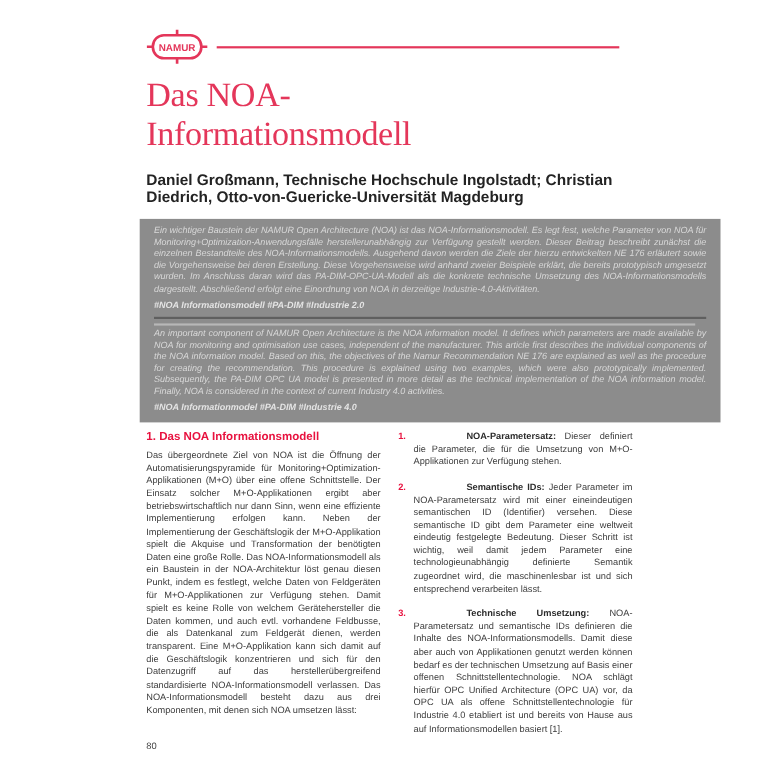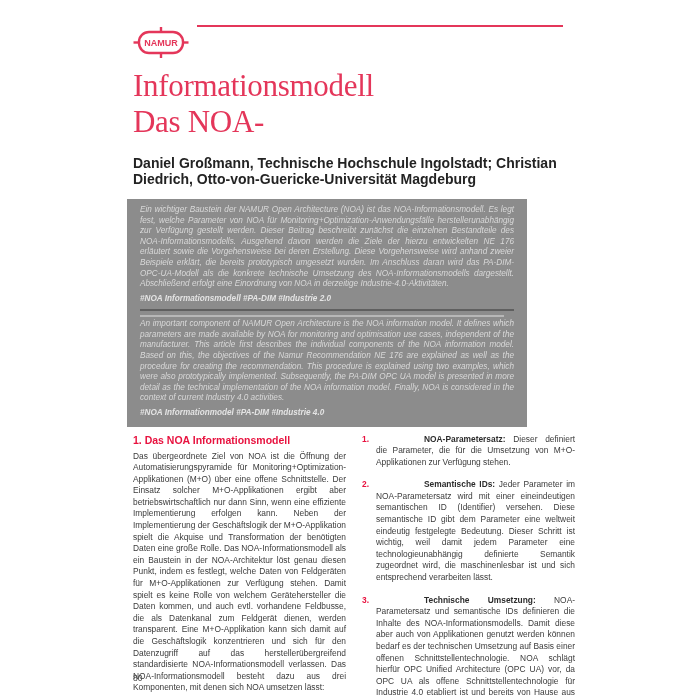--- a/index.html
+++ b/index.html
@@ -21,21 +21,21 @@
     font-family:"Liberation Sans",sans-serif;
     color:var(--text-dark);
     overflow:hidden;
   }
   .content{
     position:absolute;
     left:133px;top:25px;
     width:442px;
   }
   
-  .masthead{display:flex;height:36px;}
+  .masthead{display:flex;align-items:center;height:36px;}
   .logo{flex:none;width:56px;height:36px;}
   .mast-rule{flex:1;height:2px;background:var(--brand-red);margin-left:8px;margin-right:12px;}
   .kicker{margin-top:9px;font-size:8.5px;font-weight:bold;color:#1b1b1b;letter-spacing:.1px;}
   
   .title{
     margin-top:7px;
     font-family:"Liberation Serif",serif;
     font-size:31px;line-height:36px;
     color:var(--brand-red);
     letter-spacing:-.3px;
@@ -44,21 +44,21 @@
     margin-top:7px;
     font-family:"Liberation Serif",serif;
     font-size:17.5px;
     color:#4b4b4b;
   }
   .authors{margin-top:15px;font-size:14px;font-weight:bold;color:#232323;}
   
   .abstract-box{
     margin-top:12px;
     margin-left:-6px;
-    width:400px;
+    width:528px;
     background:var(--box-bg);
     padding:6px 13px 8px 13px;
   }
   .abs-text{
     font-size:8.2px;line-height:10.6px;
     font-style:italic;
     color:var(--box-text);
     text-align:justify;
   }
   .abs-tags{
@@ -130,22 +130,22 @@
           <line x1="28" y1="2" x2="28" y2="7"></line>
           <line x1="28" y1="28" x2="28" y2="33"></line>
         </g>
         <text x="28" y="21" text-anchor="middle" font-size="9" font-weight="bold" fill="#e4365a">NAMUR</text>
       </svg>
       <div class="mast-rule"></div>
     </div>
 
 
     <div class="title">
+      <div>Das NOA-</div>
       <div>Informationsmodell</div>
-      <div>Das NOA-</div>
     </div>
     <div class="authors">Daniel Großmann, Technische Hochschule Ingolstadt; Christian Diedrich, Otto-von-Guericke-Universität Magdeburg</div>
 
     <div class="abstract-box">
       <div class="abs-text">Ein wichtiger Baustein der NAMUR Open Architecture (NOA) ist das NOA-Informationsmodell. Es legt fest, welche Parameter von NOA für Monitoring+Optimization-Anwendungsfälle herstellerunabhängig zur Verfügung gestellt werden. Dieser Beitrag beschreibt zunächst die einzelnen Bestandteile des NOA-Informationsmodells. Ausgehend davon werden die Ziele der hierzu entwickelten NE 176 erläutert sowie die Vorgehensweise bei deren Erstellung. Diese Vorgehensweise wird anhand zweier Beispiele erklärt, die bereits prototypisch umgesetzt wurden. Im Anschluss daran wird das PA-DIM-OPC-UA-Modell als die konkrete technische Umsetzung des NOA-Informationsmodells dargestellt. Abschließend erfolgt eine Einordnung von NOA in derzeitige Industrie-4.0-Aktivitäten.</div>
       <div class="abs-tags">#NOA Informationsmodell #PA-DIM #Industrie 2.0</div>
 
       <div class="sep-dark"></div>
       <div class="sep-light"></div>
 

